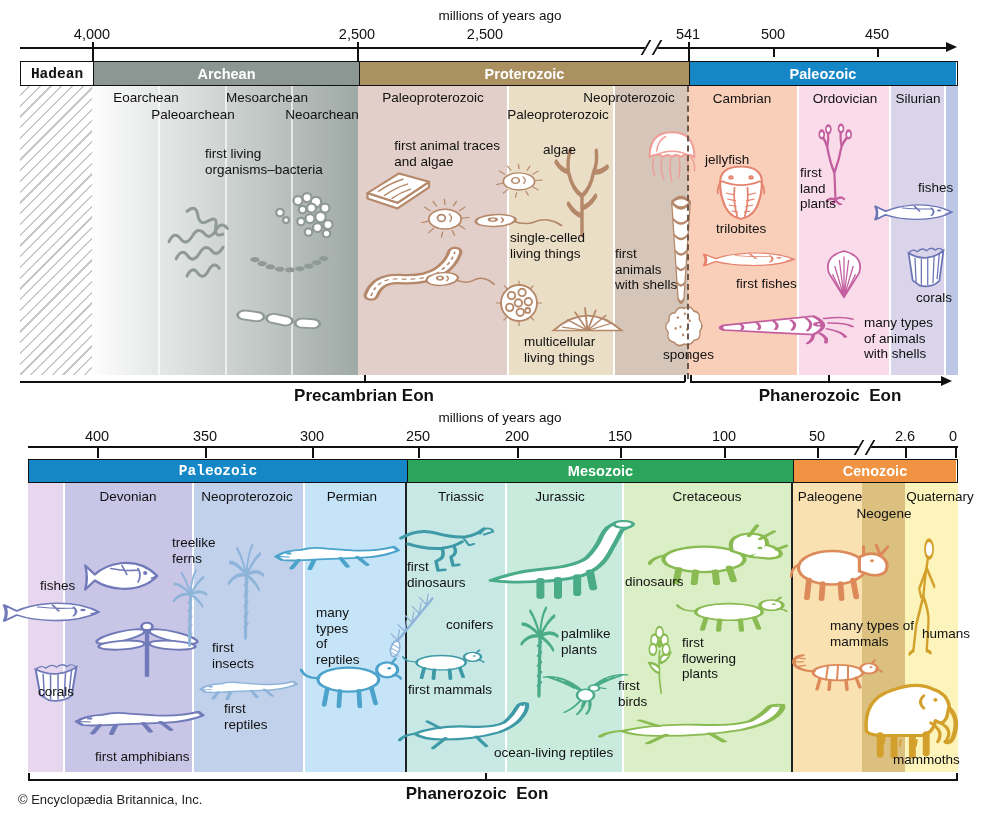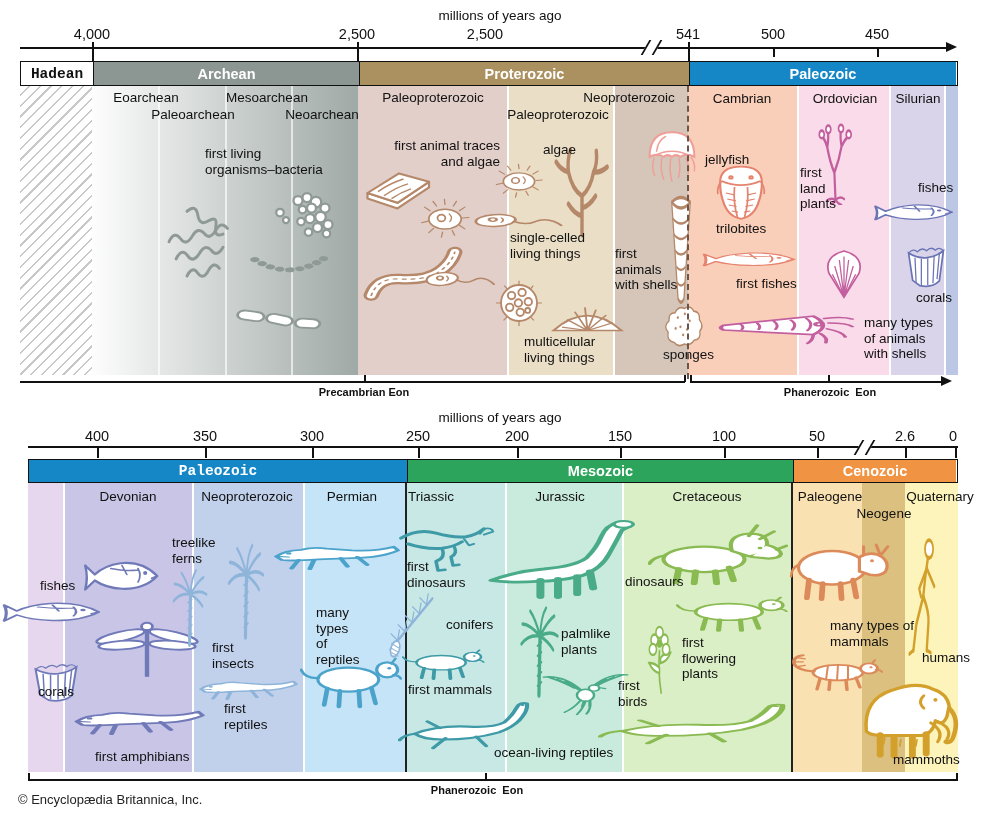--- a/index.html
+++ b/index.html
@@ -20,22 +20,22 @@
   .cell.dark{color:#111;}
   .col{position:absolute;}
   .hatch{background:repeating-linear-gradient(135deg,#fff 0 6px,#c8c8c8 6px 7.6px);}
   .grad{background:linear-gradient(to right,#fdfdfd,#9fa9a6);}
   .wdiv{position:absolute;width:2px;background:rgba(255,255,255,.65);}
   .wdivs{position:absolute;width:2px;background:#fff;}
   .eline{position:absolute;width:1.6px;background:#222;}
   .dash{position:absolute;width:0;border-left:2px dashed #6b564c;}
   .sublab{position:absolute;font-size:13.5px;transform:translateX(-50%);white-space:nowrap;}
   .note{position:absolute;font-size:13.5px;line-height:1.16;white-space:pre-line;}
-  .ra{text-align:right;transform:translateX(-100%);}
-  .blab{position:absolute;font-weight:bold;font-size:11px;transform:translateX(-50%);white-space:pre;}
+  .ra{text-align:left;transform:translateX(-100%);}
+  .blab{position:absolute;font-weight:bold;font-size:17px;transform:translateX(-50%);white-space:pre;}
   .copyright{position:absolute;font-size:13px;color:#222;}
   .organisms{position:absolute;left:0;top:0;pointer-events:none;}
   .ink-arch{color:#8f9996;} .ink-prot{color:#b5886a;} .ink-camb{color:#e5836e;}
   .ink-jelly{color:#ef9d96;} .ink-ord{color:#c35f9f;} .ink-sil{color:#6b74b5;}
   .ink-dev{color:#707ab8;} .ink-carb{color:#8fb4da;} .ink-perm{color:#4ba3cb;}
   .ink-tri{color:#3d9aa6;} .ink-jur{color:#4aab89;} .ink-cret{color:#8abb52;}
   .ink-pale{color:#dd8a5b;} .ink-quat{color:#d3a02c;}
 </style>
 </head>
 <body>
@@ -549,21 +549,21 @@
   <div class="vtick" style="left:364px;top:375px;height:7px"></div>
   <div class="vtick" style="left:684px;top:375px;height:7px"></div>
   <div class="vtick" style="left:690px;top:375px;height:7px"></div>
   <div class="vtick" style="left:828px;top:375px;height:7px"></div>
   <div class="blab" style="left:364px;top:386px">Precambrian Eon</div>
   <div class="blab" style="left:830px;top:386px">Phanerozoic  Eon</div>
 
   <div class="sublab" style="left:128px;top:489px">Devonian</div>
   <div class="sublab" style="left:247px;top:489px">Neoproterozoic</div>
   <div class="sublab" style="left:352px;top:489px">Permian</div>
-  <div class="sublab" style="left:431px;top:489px">Triassic</div>
+  <div class="sublab" style="left:461px;top:489px">Triassic</div>
   <div class="sublab" style="left:560px;top:489px">Jurassic</div>
   <div class="sublab" style="left:707px;top:489px">Cretaceous</div>
   <div class="sublab" style="left:830px;top:489px">Paleogene</div>
   <div class="sublab" style="left:940px;top:489px">Quaternary</div>
   <div class="sublab" style="left:884px;top:506px">Neogene</div>
 
   <div class="note" style="left:40px;top:578px">fishes</div>
   <div class="note" style="left:38px;top:684px">corals</div>
   <div class="note" style="left:95px;top:749px">first amphibians</div>
   <div class="note" style="left:172px;top:535px">treelike
@@ -584,21 +584,21 @@
   <div class="note" style="left:561px;top:626px">palmlike
 plants</div>
   <div class="note" style="left:618px;top:678px">first
 birds</div>
   <div class="note" style="left:625px;top:574px">dinosaurs</div>
   <div class="note" style="left:682px;top:635px">first
 flowering
 plants</div>
   <div class="note" style="left:830px;top:618px">many types of
 mammals</div>
-  <div class="note" style="left:922px;top:650px">humans</div>
+  <div class="note" style="left:922px;top:626px">humans</div>
   <div class="note" style="left:893px;top:752px">mammoths</div>
 
   <div class="hline" style="left:28px;top:779px;width:930px"></div>
   <div class="vtick" style="left:28px;top:773px;height:7px"></div>
   <div class="vtick" style="left:485px;top:773px;height:7px"></div>
   <div class="vtick" style="left:956px;top:773px;height:7px"></div>
   <div class="blab" style="left:477px;top:784px">Phanerozoic  Eon</div>
   <div class="copyright" style="left:18px;top:792px">© Encyclopædia Britannica, Inc.</div>
 
 </div>

